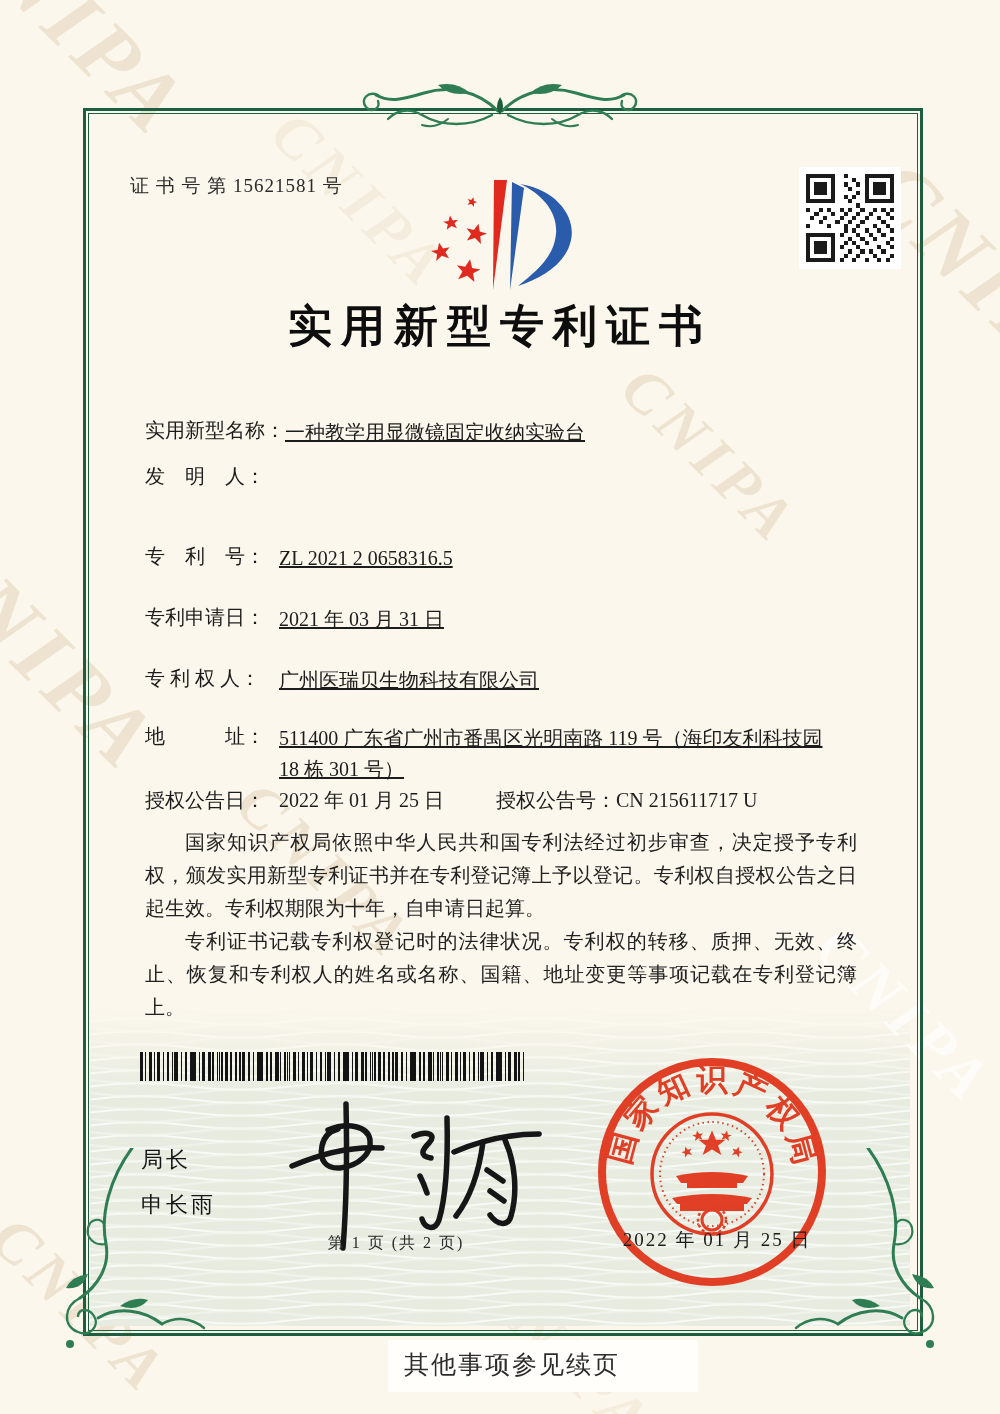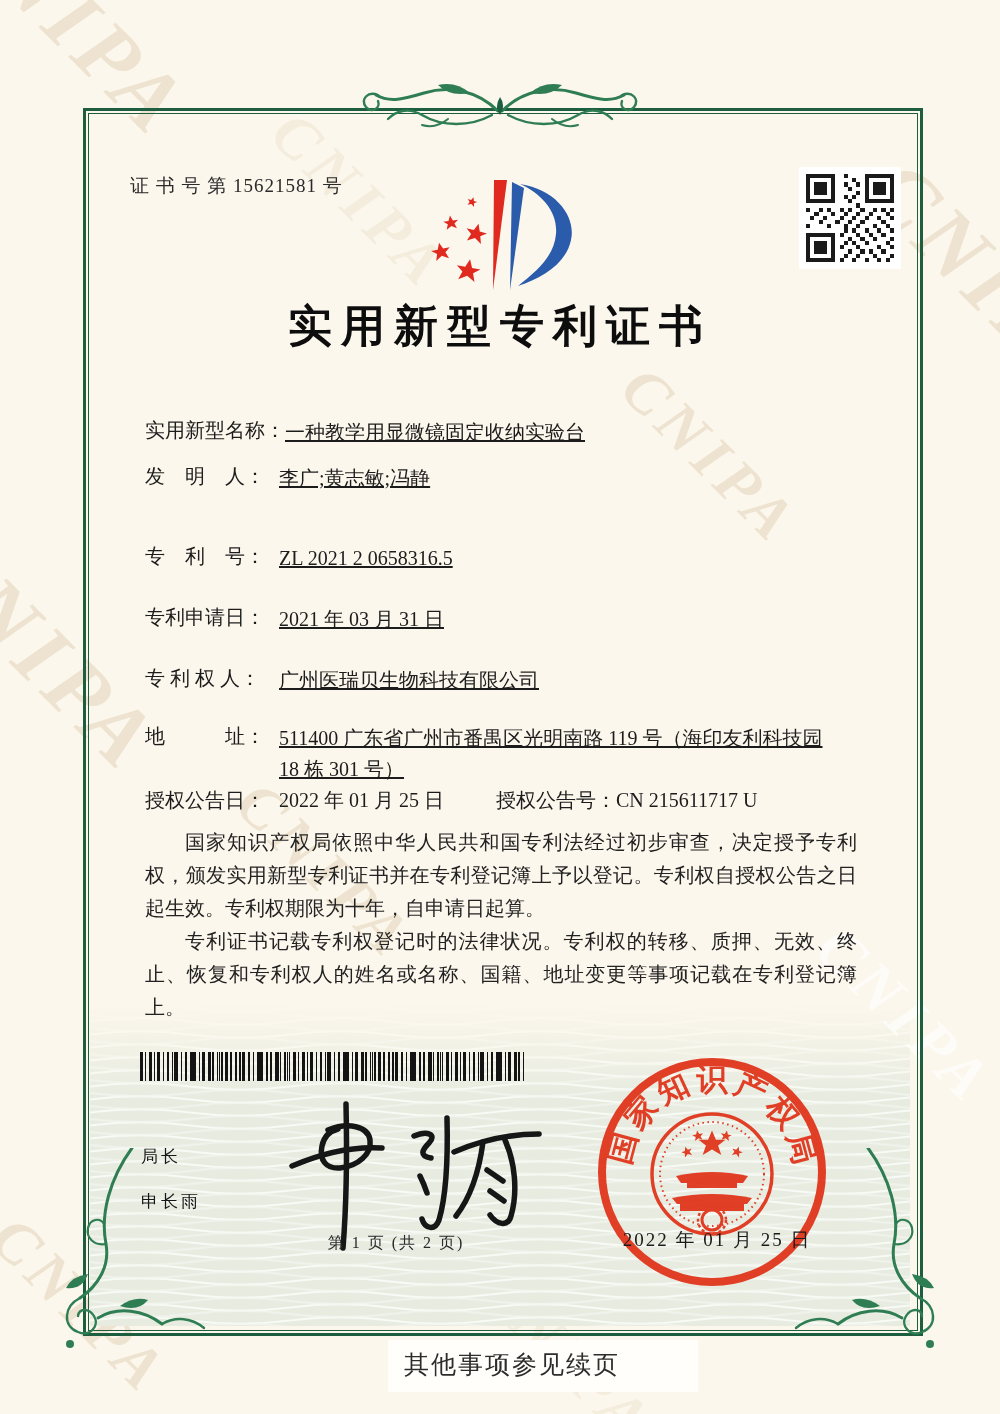--- a/index.html
+++ b/index.html
@@ -54,21 +54,21 @@
     font-size:20px;line-height:33px;color:#222;text-align:justify;}
   .body-text p{margin:0;text-indent:2em;}
   
   .barcode{
     position:absolute;left:140px;top:1052px;width:385px;height:29px;z-index:5;
     background-image:
       repeating-linear-gradient(90deg,#131313 0 2px,transparent 2px 5px,#131313 5px 6px,transparent 6px 9px),
       repeating-linear-gradient(90deg,#131313 0 3px,transparent 3px 11px,#131313 11px 12px,transparent 12px 17px);
   }
   .commissioner{position:absolute;left:141px;z-index:5;font-family:Liberation Mono, monospace;
-    font-size:17px;letter-spacing:3px;color:#161616;}
+    font-size:22px;letter-spacing:3px;color:#161616;}
   .signature{position:absolute;left:286px;top:1088px;width:260px;height:170px;z-index:5;}
   .seal{position:absolute;left:592px;top:1052px;width:240px;height:240px;z-index:5;opacity:.94;}
   .seal-date{position:absolute;left:612px;top:1227px;width:210px;z-index:6;
     font-size:19px;letter-spacing:2px;color:#1b1b1b;text-align:center;}
   .page-info{position:absolute;left:0;width:792px;top:1233px;z-index:5;text-align:center;
     font-size:16px;letter-spacing:2px;color:#2a2a2a;}
   .foot-box{position:absolute;left:388px;top:1340px;width:310px;height:52px;background:#fffefb;z-index:5;}
   .foot-note{position:absolute;left:404px;top:1348px;z-index:6;font-size:25px;letter-spacing:2px;color:#2c2c2c;}
 </style>
 </head>
@@ -191,21 +191,20 @@
 </svg>
 
 <div class="title">实用新型专利证书</div>
 
 <div class="row" style="top:417px">
   <span class="flabel">实用新型名称：</span>
   <span class="fvalue">一种教学用显微镜固定收纳实验台</span>
 </div>
 <div class="row" style="top:463px">
   <span class="flabel">发　明　人：</span>
-  <span class="fvalue">李广;黄志敏;冯静</span>
 </div>
 <div class="row" style="top:543px">
   <span class="flabel">专　利　号：</span>
   <span class="fvalue">ZL 2021 2 0658316.5</span>
 </div>
 <div class="row" style="top:604px">
   <span class="flabel">专利申请日：</span>
   <span class="fvalue">2021 年 03 月 31 日</span>
 </div>
 <div class="row" style="top:665px">

